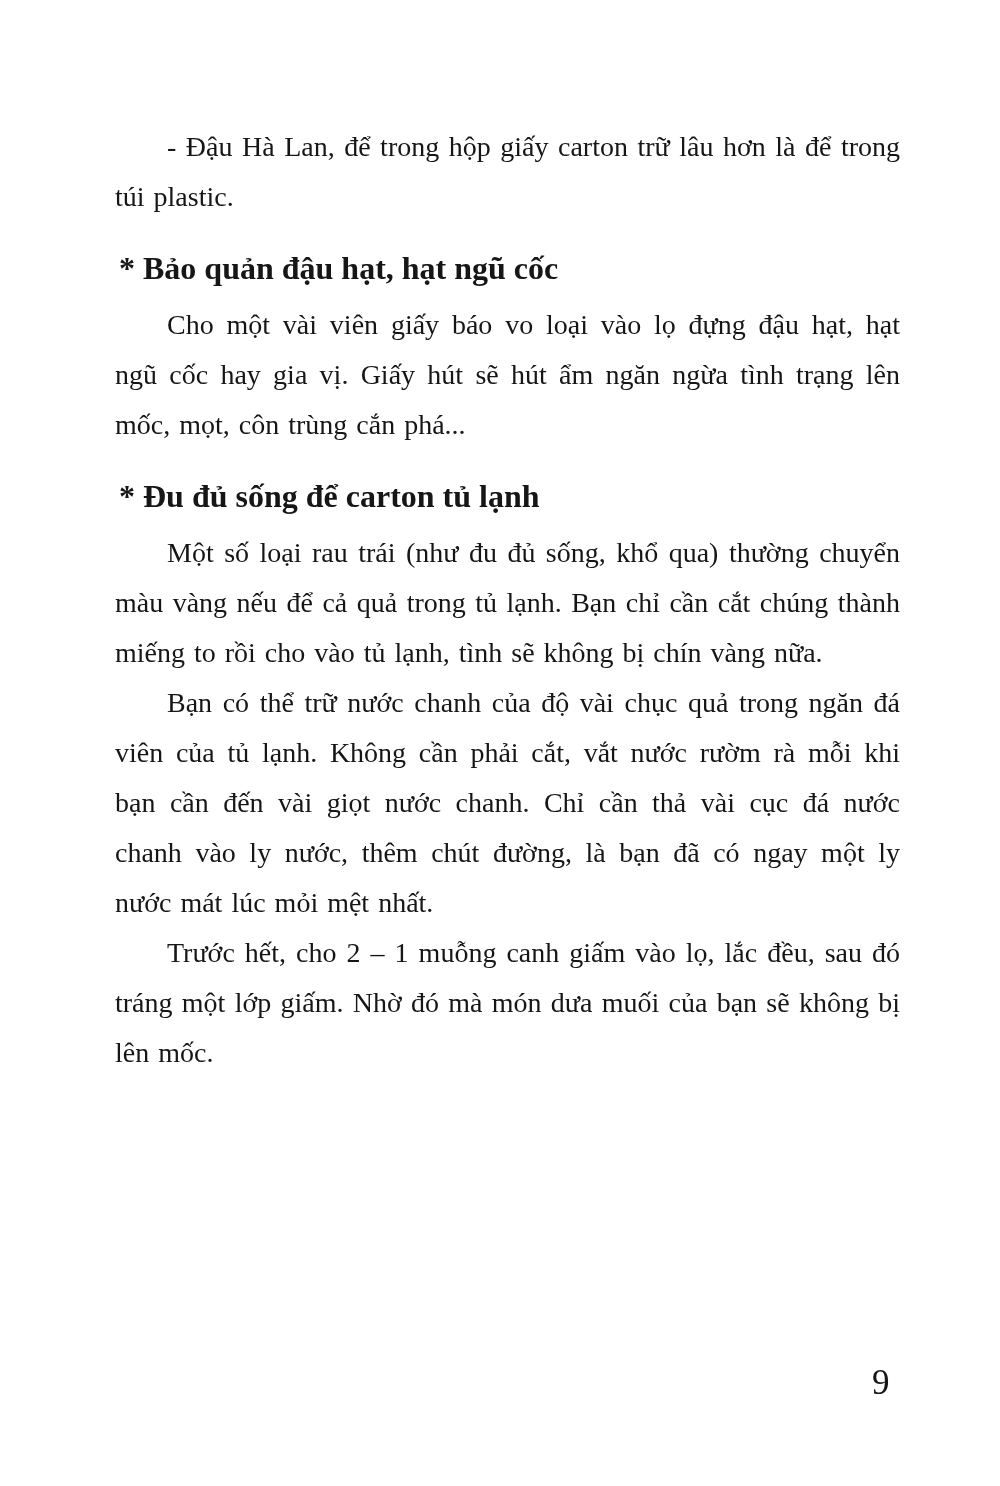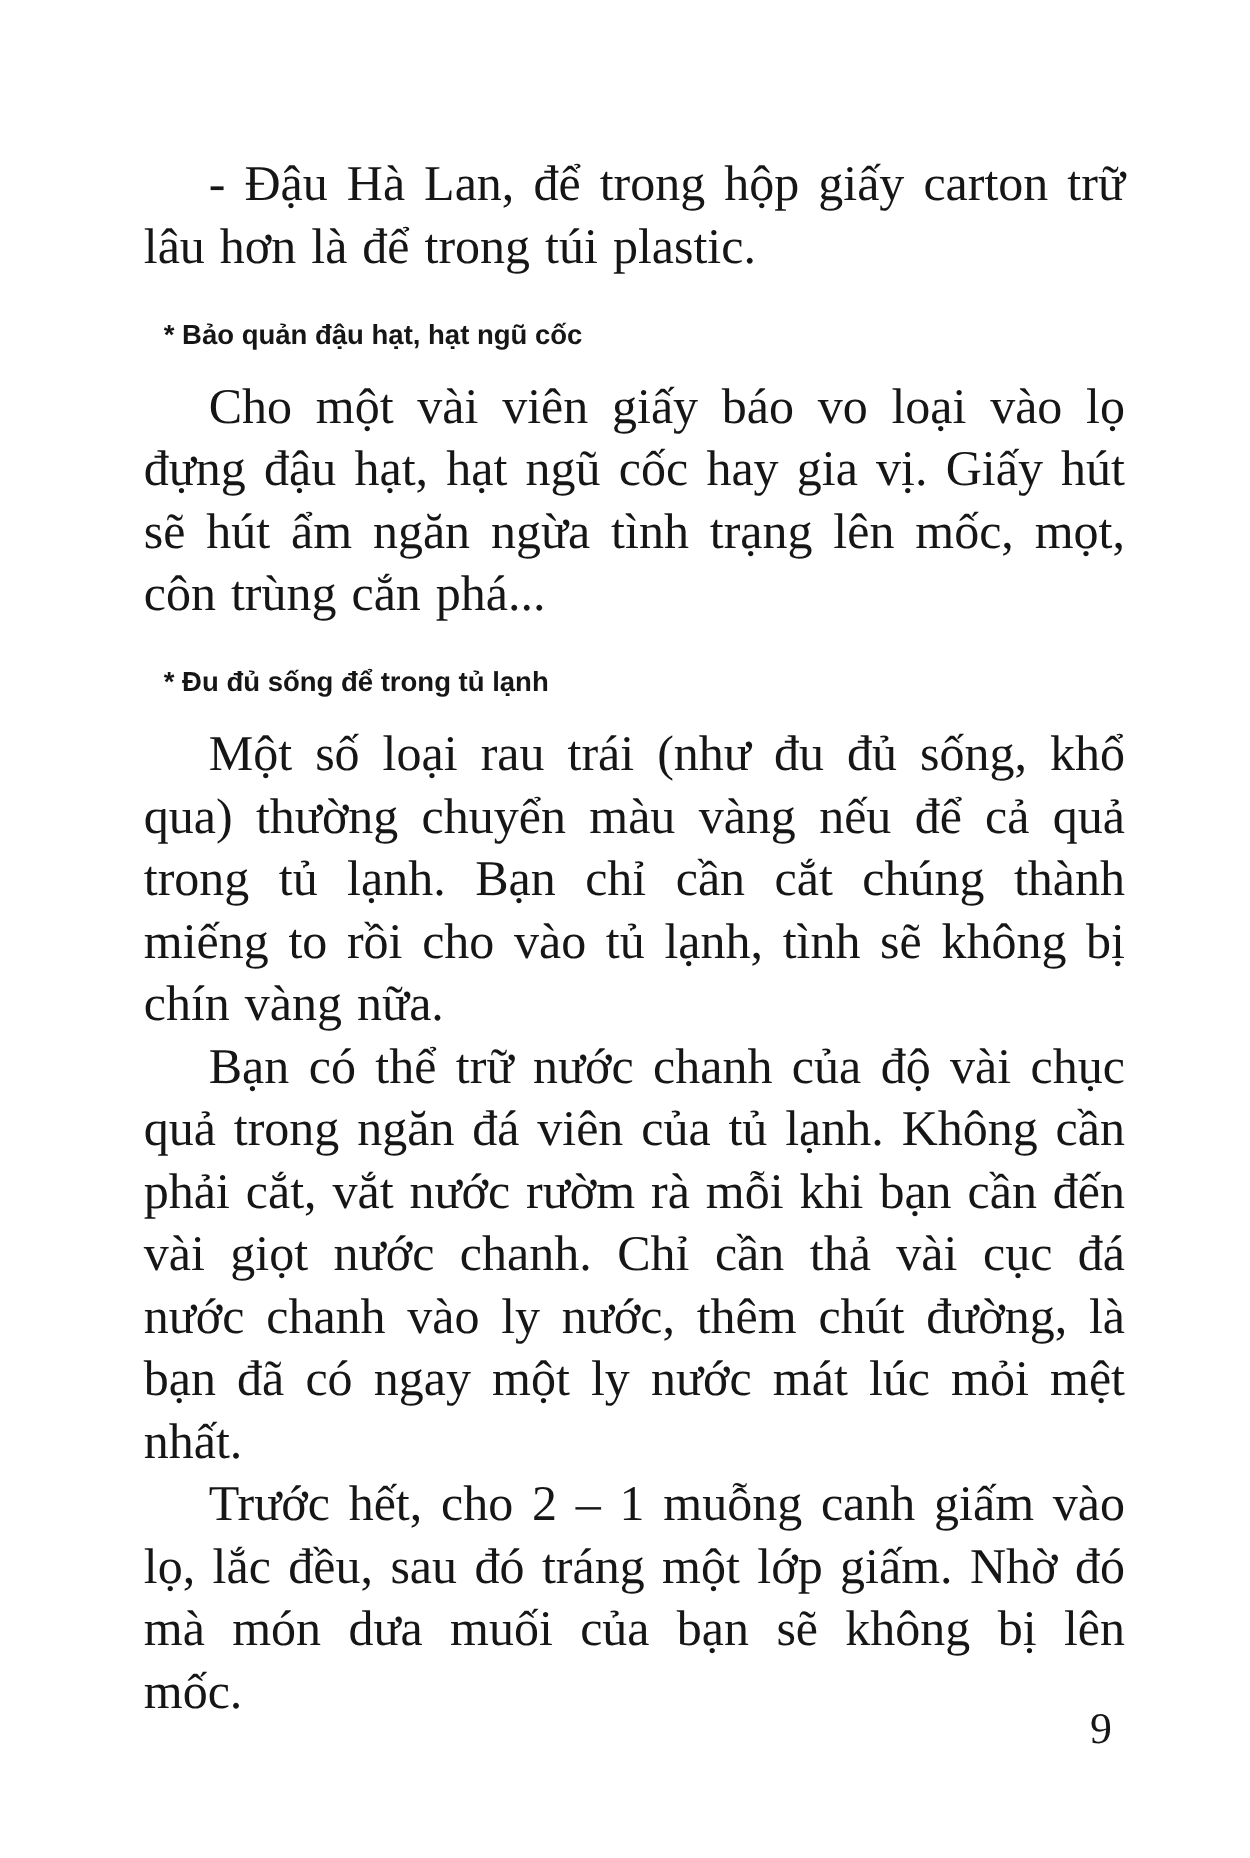--- a/index.html
+++ b/index.html
@@ -17,35 +17,35 @@
     width: 1000px;
     height: 1486px;
     background: var(--bg-color, #ffffff);
     overflow: hidden;
   }
   .content {
     padding: 122px 100px 0 115px;
   }
   .para {
     font-family: "Liberation Serif", serif;
-    font-size: 40px;
+    font-size: 28px;
     line-height: 50px;
     color: var(--text-color, #161616);
     text-align: justify;
     text-indent: 52px;
     margin: 0;
     word-spacing: 2px;
   }
   .tip-heading {
-    font-family: Liberation Sans, sans-serif;
+    font-family: Liberation Serif, serif;
     font-weight: 700;
-    font-size: 22px;
+    font-size: 32px;
     line-height: 44px;
     color: var(--text-color, #161616);
-    margin: 24px 0 10px 16px;
+    margin: 24px 0 10px 4px;
     text-align: left;
   }
   .page-number {
     position: absolute;
     top: 1362px;
     left: 872px;
     font-family: "Liberation Serif", serif;
     font-size: 35px;
     line-height: 42px;
     color: var(--text-color, #161616);
@@ -58,21 +58,21 @@
   <div class="content">
 
     <p class="para">- Đậu Hà Lan, để trong hộp giấy carton trữ lâu hơn là để trong túi plastic.</p>
 
     <section>
       <h2 class="tip-heading">* Bảo quản đậu hạt, hạt ngũ cốc</h2>
       <p class="para">Cho một vài viên giấy báo vo loại vào lọ đựng đậu hạt, hạt ngũ cốc hay gia vị. Giấy hút sẽ hút ẩm ngăn ngừa tình trạng lên mốc, mọt, côn trùng cắn phá...</p>
     </section>
 
     <section>
-      <h2 class="tip-heading">* Đu đủ sống để trong tủ lạnh</h2>
+      <h2 class="tip-heading">* Đu đủ sống để carton tủ lạnh</h2>
       <p class="para">Một số loại rau trái (như đu đủ sống, khổ qua) thường chuyển màu vàng nếu để cả quả trong tủ lạnh. Bạn chỉ cần cắt chúng thành miếng to rồi cho vào tủ lạnh, tình sẽ không bị chín vàng nữa.</p>
     </section>
 
     <section>
       <p class="para">Bạn có thể trữ nước chanh của độ vài chục quả trong ngăn đá viên của tủ lạnh. Không cần phải cắt, vắt nước rườm rà mỗi khi bạn cần đến vài giọt nước chanh. Chỉ cần thả vài cục đá nước chanh vào ly nước, thêm chút đường, là bạn đã có ngay một ly nước mát lúc mỏi mệt nhất.</p>
     </section>
 
     <section>
       <p class="para">Trước hết, cho 2 – 1 muỗng canh giấm vào lọ, lắc đều, sau đó tráng một lớp giấm. Nhờ đó mà món dưa muối của bạn sẽ không bị lên mốc.</p>
     </section>

